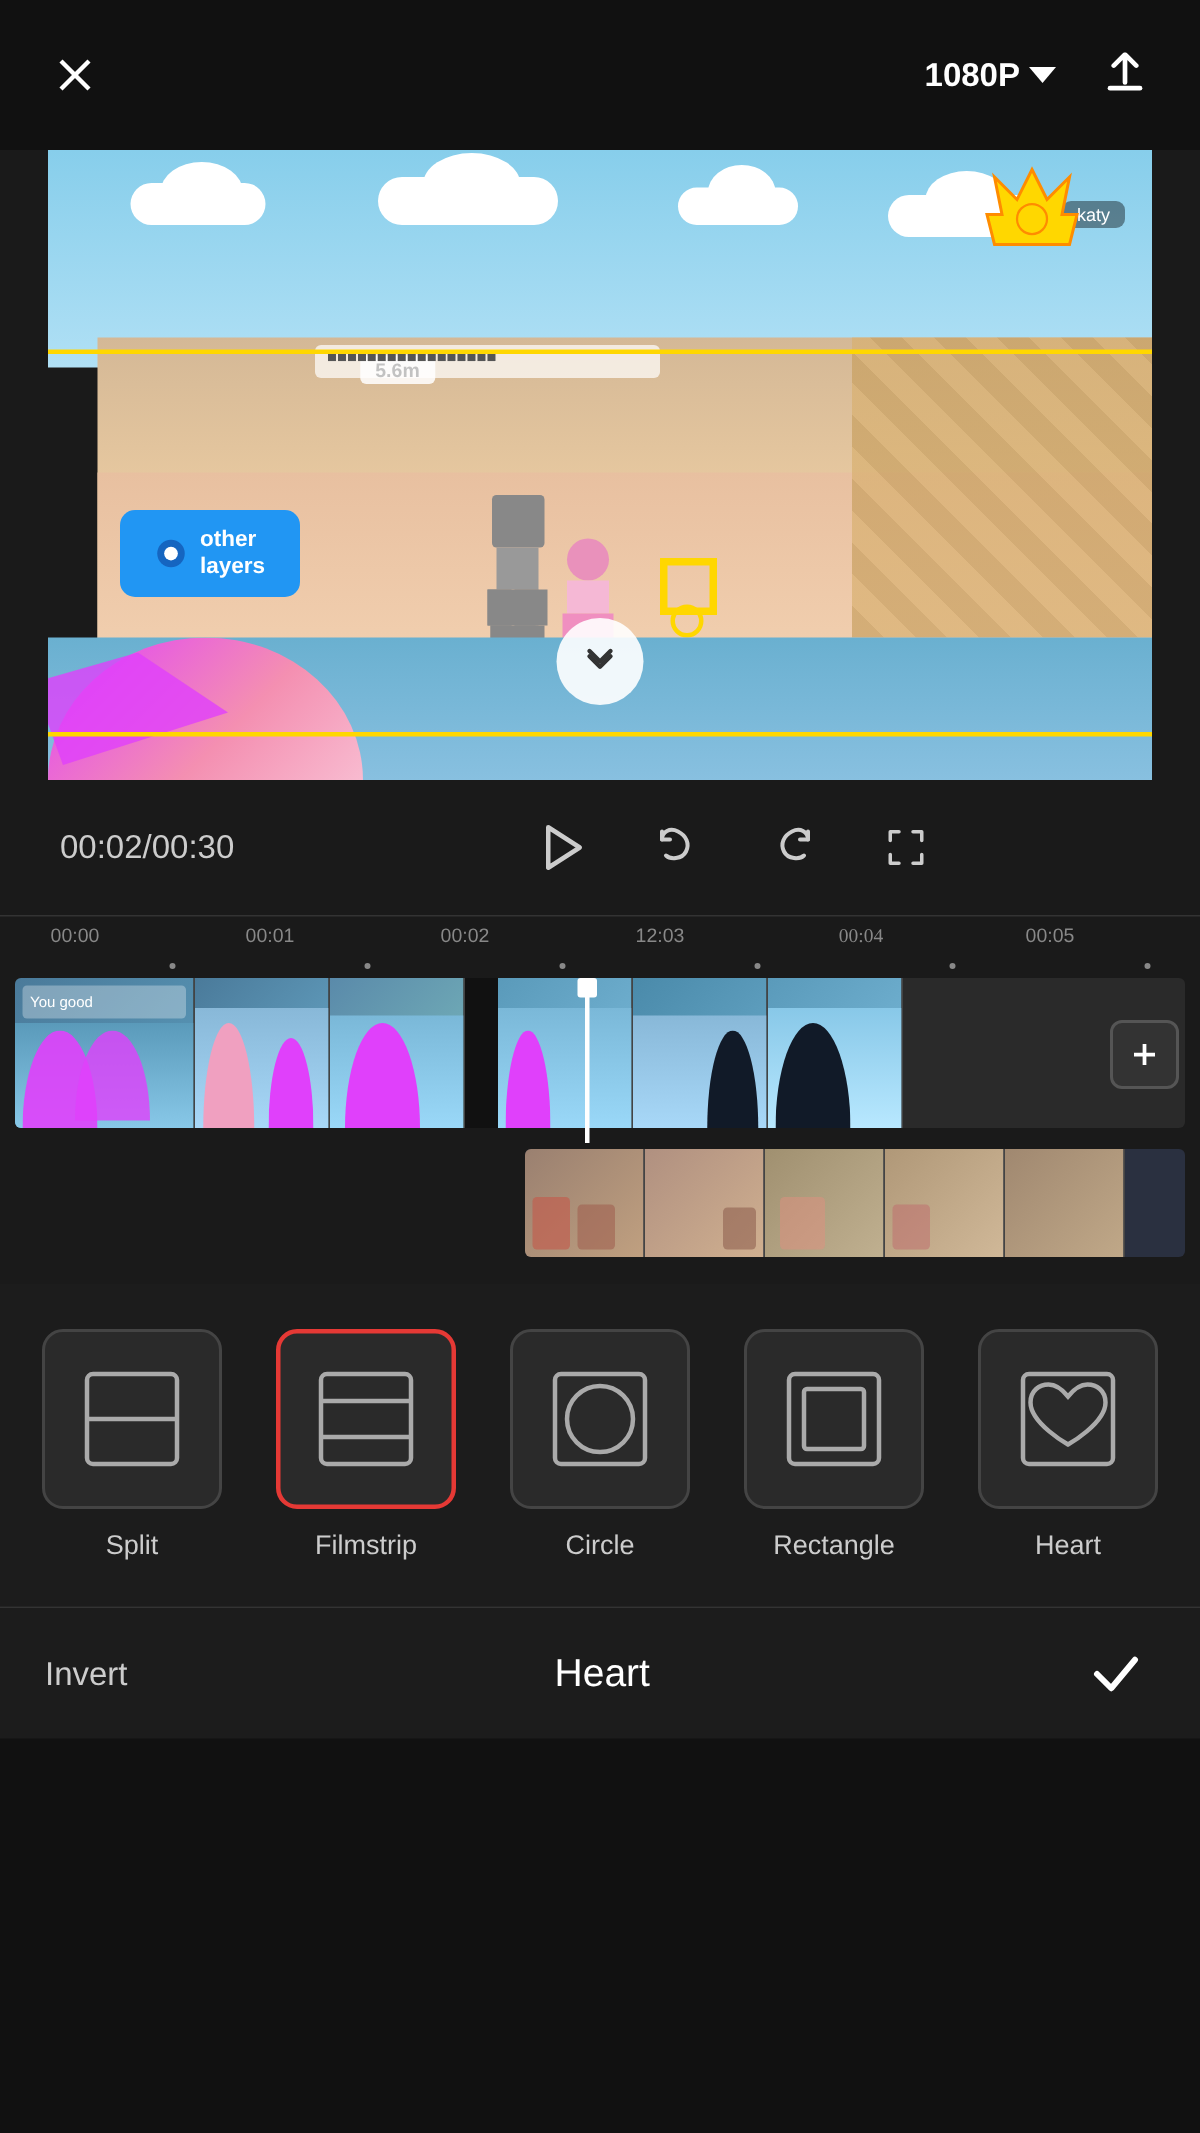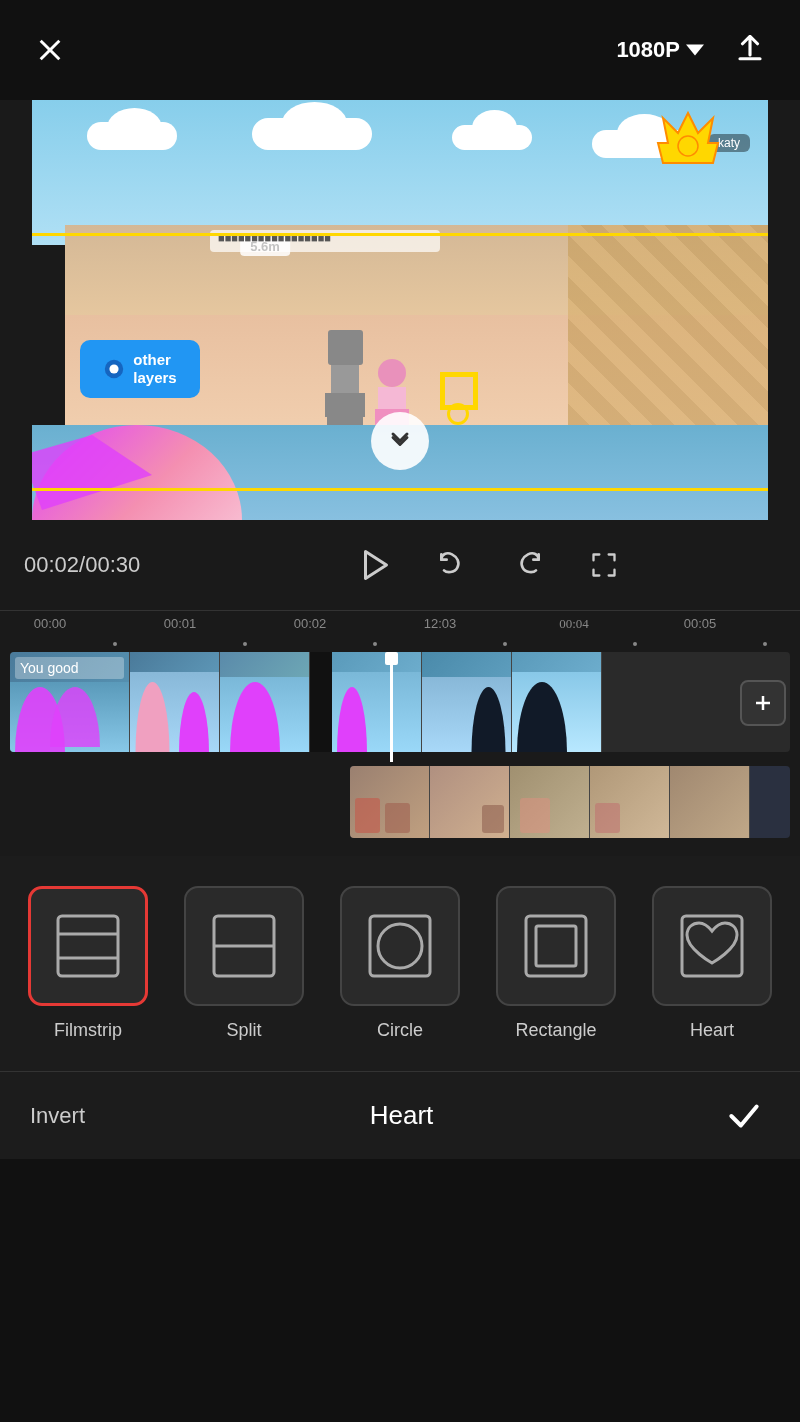--- a/index.html
+++ b/index.html
@@ -148,21 +148,21 @@
       white-space: nowrap;
     }
 
     
     .controls-bar {
       width: 100%;
       height: 90px;
       background: #1a1a1a;
       display: flex;
       align-items: center;
-      padding: 0 24px;
+      padding: 0 40px;
       gap: 0;
     }
     .time-display {
       font-size: 22px; color: #ccc; font-weight: 400;
       min-width: 180px;
     }
     .controls-center {
       flex: 1;
       display: flex; align-items: center; justify-content: center;
       gap: 32px;
@@ -556,21 +556,21 @@
 <div class="filmstrip-area">
 
   <div class="filmstrip-track" style="position:relative;">
     <div class="filmstrip-main">
 
       <div class="film-frame film-frame-pink" style="width:120px;background:linear-gradient(135deg,#4a7a9a 0%,#5a9aba 100%);position:relative;overflow:hidden;">
         <div style="position:absolute;bottom:0;left:0;right:0;height:70px;background:linear-gradient(180deg,#5a9aba 0%,#88c8e8 100%);">
           <div style="position:absolute;bottom:0;left:5px;width:50px;height:65px;background:#e040fb;clip-path:ellipse(25px 65px at 50% 100%);opacity:0.9;"></div>
           <div style="position:absolute;bottom:5px;left:40px;width:50px;height:60px;background:#e040fb;clip-path:ellipse(25px 60px at 50% 100%);opacity:0.8;"></div>
         </div>
-        <div style="position:absolute;top:5px;left:5px;right:5px;height:22px;background:rgba(255,255,255,0.3);border-radius:3px;display:flex;align-items:center;padding:0 5px;font-size:14px;color:#fff;">You good</div>
+        <div style="position:absolute;top:5px;left:5px;right:5px;height:22px;background:rgba(255,255,255,0.3);border-radius:3px;display:flex;align-items:center;padding:0 5px;font-size:10px;color:#fff;">You good</div>
       </div>
       <div class="film-frame film-frame-pink" style="width:90px;background:linear-gradient(135deg,#4a7a9a 0%,#6aaaca 100%);position:relative;">
         <div style="position:absolute;bottom:0;left:0;right:0;height:80px;background:linear-gradient(180deg,#88b8d8 0%,#a8d8f8 100%);">
           <div style="position:absolute;bottom:0;left:5px;width:35px;height:70px;background:#f0a0c0;clip-path:ellipse(17px 70px at 50% 100%);"></div>
           <div style="position:absolute;bottom:0;right:10px;width:30px;height:60px;background:#e040fb;clip-path:ellipse(15px 60px at 50% 100%);"></div>
         </div>
       </div>
       <div class="film-frame film-frame-pink" style="width:90px;background:linear-gradient(135deg,#5a8aaa 0%,#7ababc 100%);position:relative;">
         <div style="position:absolute;bottom:0;left:0;right:0;height:75px;background:linear-gradient(180deg,#7ab8d8 0%,#9ad8f8 100%);">
           <div style="position:absolute;bottom:0;left:10px;width:50px;height:70px;background:#e040fb;clip-path:ellipse(25px 70px at 50% 100%);"></div>
@@ -627,38 +627,38 @@
       <div class="second-film-frame" style="background:linear-gradient(135deg,#a08870 0%,#c0a888 100%);position:relative;overflow:hidden;">
       </div>
     </div>
   </div>
 </div>
 
 <div class="mask-panel">
   <div class="mask-items">
 
     <div class="mask-item">
+      <div class="mask-icon-box">
+        <svg viewBox="0 0 70 70">
+          <rect x="5" y="5" width="60" height="60" rx="4" stroke="#aaa" stroke-width="3" fill="none"></rect>
+          <line x1="5" y1="35" x2="65" y2="35" stroke="#aaa" stroke-width="3"></line>
+        </svg>
+      </div>
+      <span class="mask-label">Split</span>
+    </div>
+
+    <div class="mask-item">
       <div class="mask-icon-box selected">
         <svg viewBox="0 0 70 70">
           <rect x="5" y="5" width="60" height="60" rx="4" stroke="#aaa" stroke-width="3" fill="none"></rect>
           <line x1="5" y1="23" x2="65" y2="23" stroke="#aaa" stroke-width="3"></line>
           <line x1="5" y1="47" x2="65" y2="47" stroke="#aaa" stroke-width="3"></line>
         </svg>
       </div>
       <span class="mask-label">Filmstrip</span>
-    </div>
-
-    <div class="mask-item">
-      <div class="mask-icon-box">
-        <svg viewBox="0 0 70 70">
-          <rect x="5" y="5" width="60" height="60" rx="4" stroke="#aaa" stroke-width="3" fill="none"></rect>
-          <line x1="5" y1="35" x2="65" y2="35" stroke="#aaa" stroke-width="3"></line>
-        </svg>
-      </div>
-      <span class="mask-label">Split</span>
     </div>
 
     <div class="mask-item">
       <div class="mask-icon-box">
         <svg viewBox="0 0 70 70">
           <rect x="5" y="5" width="60" height="60" rx="4" stroke="#aaa" stroke-width="3" fill="none"></rect>
           <circle cx="35" cy="35" r="22" stroke="#aaa" stroke-width="3" fill="none"></circle>
         </svg>
       </div>
       <span class="mask-label">Circle</span>

